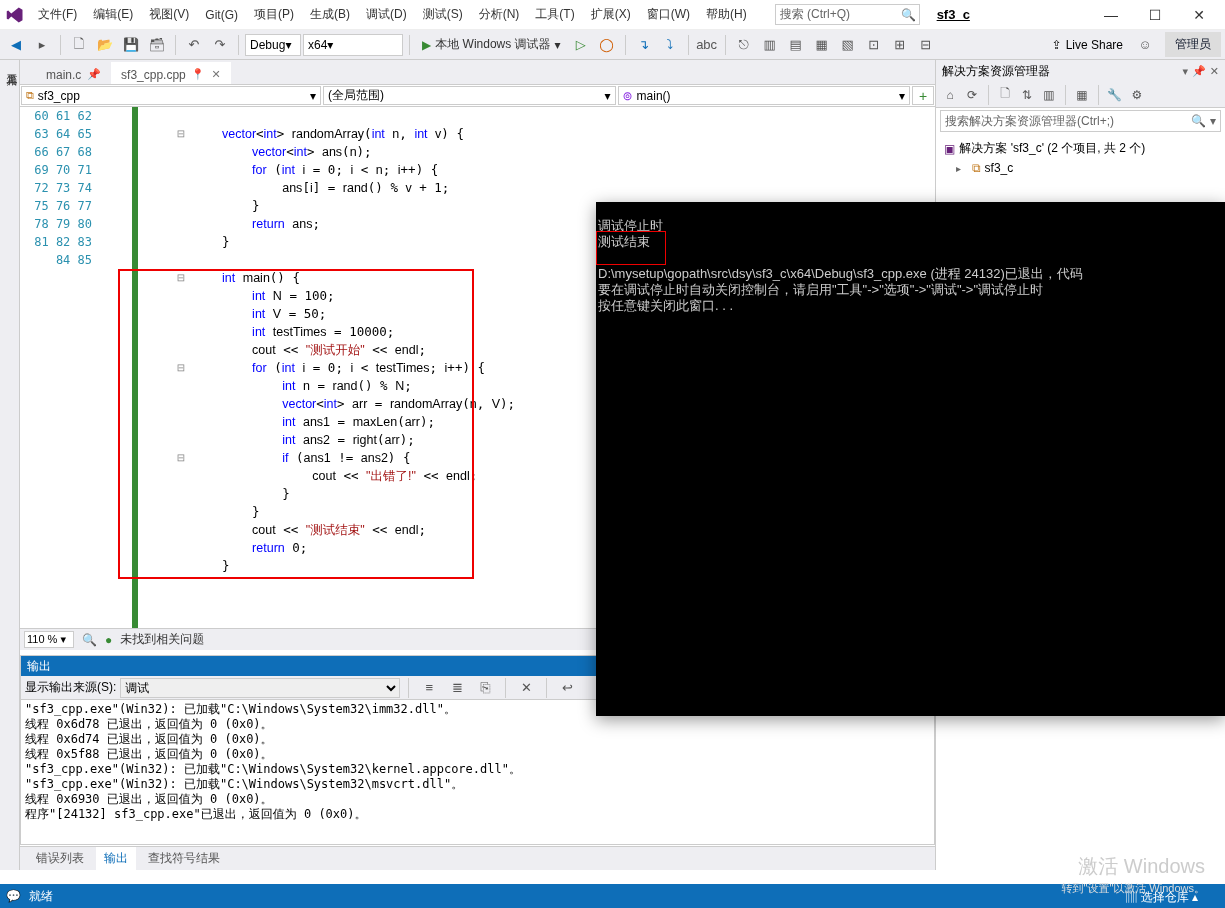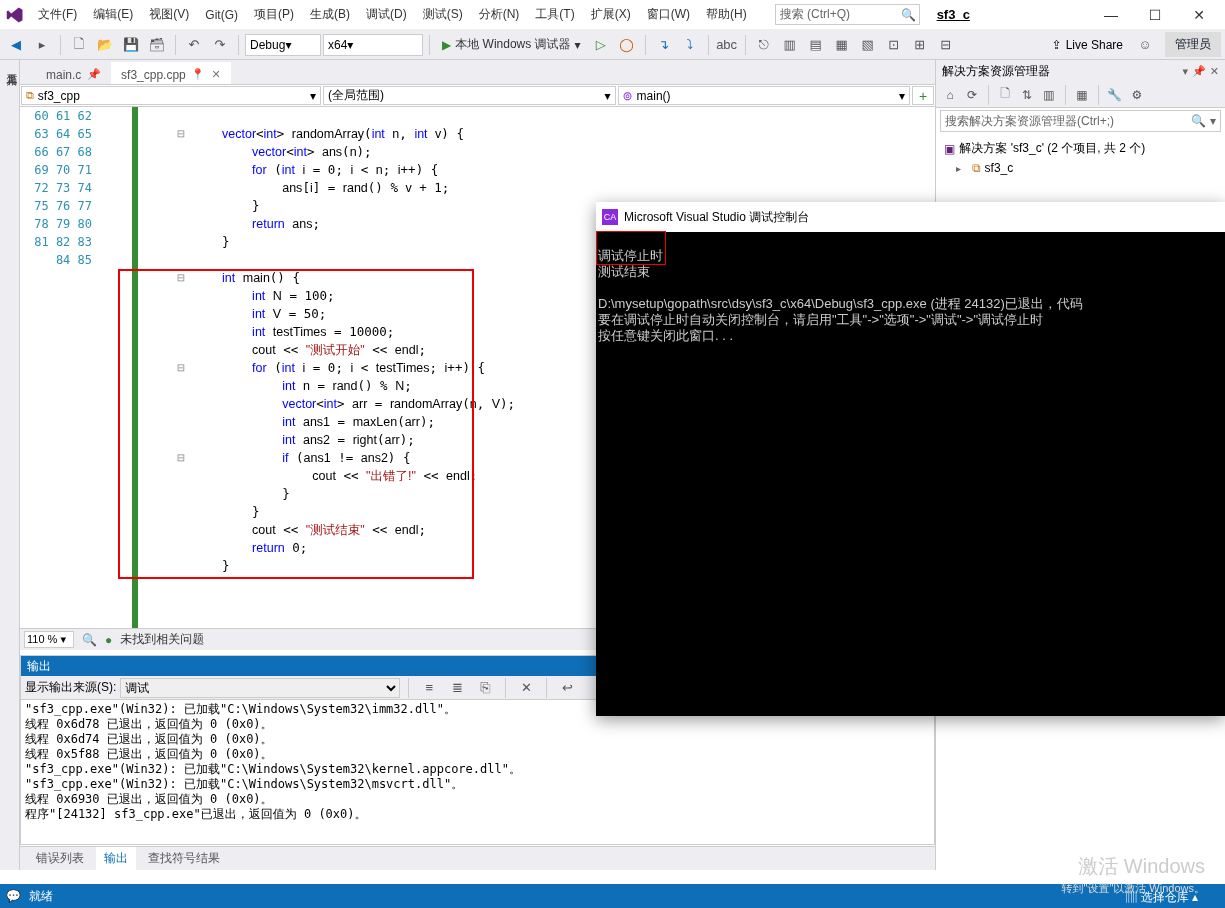--- a/index.html
+++ b/index.html
@@ -138,21 +138,21 @@
   <span class="tb-btn">▸</span>
   <div class="tb-sep"></div>
   <span class="tb-btn">🗋</span>
   <span class="tb-btn">📂</span>
   <span class="tb-btn">💾</span>
   <span class="tb-btn">🗃</span>
   <div class="tb-sep"></div>
   <span class="tb-btn">↶</span>
   <span class="tb-btn">↷</span>
   <div class="tb-sep"></div>
-  <div class="tb-dropdown" style="width:76px"><span>Debug</span> ▾</div>
+  <div class="tb-dropdown" style="width:56px"><span>Debug</span> ▾</div>
   <div class="tb-dropdown" style="width:100px"><span>x64</span> ▾</div>
   <div class="tb-sep"></div>
   <div class="play-btn"><span class="play-icon">▶</span><span>本地 Windows 调试器</span> ▾</div>
   <span class="tb-btn" style="color:#388a34">▷</span>
   <span class="tb-btn" style="color:#d05c00">◯</span>
   <div class="tb-sep"></div>
   <span class="tb-btn" style="color:#0e6eb8">↴</span>
   <span class="tb-btn" style="color:#0e6eb8">⤵</span>
   <div class="tb-sep"></div>
   <span class="tb-btn">abc</span>
@@ -361,24 +361,20 @@
       </div>
     <div class="node" style="padding-left:16px">
         <span class="exp">▸</span>
         <span class="sln-icon" style="color:#c27b21">⧉</span>
         <span>sf3_c</span>
       </div>
   </div>
 </div>
 
 <div class="console-win">
-  <div class="console-title">
-    <span class="cicon">CA</span>
-    <span>Microsoft Visual Studio 调试控制台</span>
-  </div>
   <div class="console-body">
 <span>调试停止时</span>
 <span>测试结束</span>
 
 <span>D:\mysetup\gopath\src\dsy\sf3_c\x64\Debug\sf3_cpp.exe (进程 24132)已退出，代码</span>
 <span>要在调试停止时自动关闭控制台，请启用"工具"-&gt;"选项"-&gt;"调试"-&gt;"调试停止时</span>
 <span>按任意键关闭此窗口. . .</span>
   </div>
   <div class="red-box2" style="left:0px; top:29px; width:70px; height:34px;"></div>
 </div>

